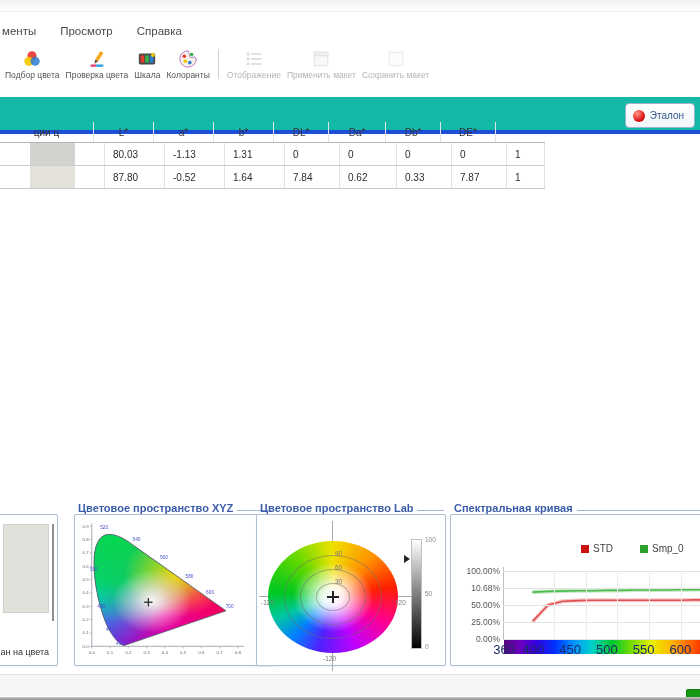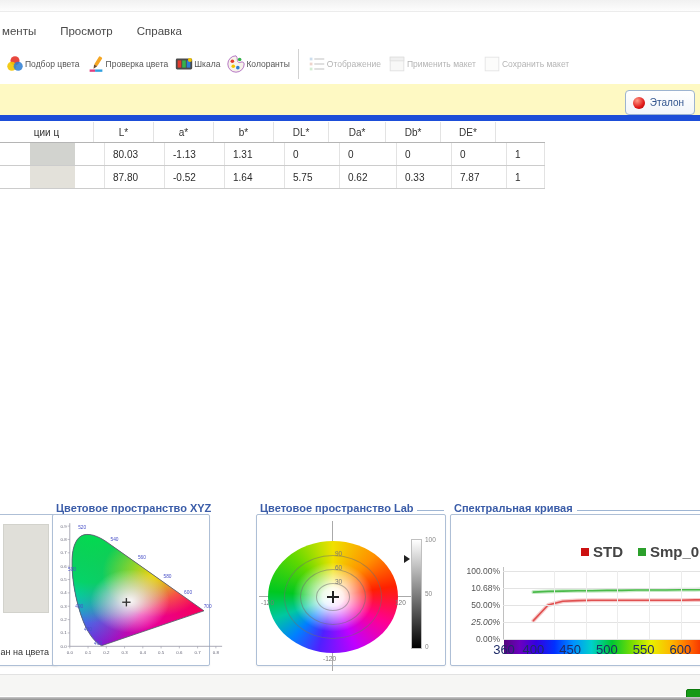--- a/index.html
+++ b/index.html
@@ -3,45 +3,45 @@
 <meta charset="utf-8">
 <style>
   *{margin:0;padding:0;box-sizing:border-box}
   html,body{background:#e9e9e9}
   body{font-family:"Liberation Sans",sans-serif}
   .app{position:relative;width:700px;height:700px;background:#fff;overflow:hidden;margin:0 auto}
   .titlebar{position:absolute;top:0;left:0;right:0;height:12px;background:linear-gradient(#f1f1f1,#fdfdfd);border-bottom:1px solid #ececec}
   .menubar{position:absolute;top:25px;left:2px;height:16px;display:flex;gap:24px;font-size:11.5px;color:#4a4a4a}
   .menu-item{white-space:nowrap}
   .toolbar{position:absolute;top:44px;left:2px;right:0;height:40px;display:flex;align-items:center}
-  .tb-btn{display:flex;flex-direction:row;align-items:center;justify-content:center;height:38px;font-size:8.5px;color:#555;white-space:nowrap;padding:0 3px}
+  .tb-btn{display:flex;flex-direction:column;align-items:center;justify-content:center;height:38px;font-size:8.5px;color:#555;white-space:nowrap;padding:0 3px}
   .tb-btn .tb-ico{height:21px;display:flex;align-items:center}
   .tb-btn .tb-ico svg{width:20px;height:20px;display:block}
   .tb-btn.disabled{opacity:.45}
   .tb-sep{width:1px;height:30px;background:#d2d2d2;margin:0 5px}
-  .subbar{position:absolute;top:84px;left:0;right:0;height:37px;border-bottom:6px solid #1d4ed8;background:#fef9c3}
+  .subbar{position:absolute;top:97px;left:0;right:0;height:37px;border-bottom:4px solid #1d4ed8;background:#14b8a6}
   .etalon-btn{position:absolute;right:5px;top:6px;height:25px;padding:0 10px 0 7px;display:flex;align-items:center;gap:5px;
     background:linear-gradient(#ffffff,#f2f6fa);border:1px solid #9db4d0;border-radius:4px;font-size:10px;color:#33568f;cursor:default}
   .etalon-ico{width:12px;height:12px;border-radius:50%;background:radial-gradient(circle at 35% 30%,#ff9a86,#e01818 60%,#9c0000)}
   
   .dtable{position:absolute;top:122px;left:0;width:545px;font-size:10px;color:#2c2c2c}
   .tr{display:flex;height:23px;border-bottom:1px solid #ccc;align-items:stretch}
   .tr.head{height:21px;border-bottom:1px solid #b5b5b5;color:#333}
   .td{display:flex;align-items:center;padding-left:8px;border-right:1px solid #e3e3e3;overflow:hidden}
   .tr.head .td{justify-content:center;padding-left:0}
   .td.name{padding-left:0;position:relative}
   .swatch{position:absolute;left:30px;top:0;width:45px;height:100%}
   
   .panel{position:absolute;top:490px}
   .panel-title-row{display:flex;align-items:flex-end;height:24px;padding-left:4px}
   .panel-title{font-size:11px;font-weight:bold;color:#3a5ca8;white-space:nowrap}
   .panel-rule{flex:1;border-bottom:1px solid #9fb6d4;margin:0 2px 3px 4px}
   .panel-box{position:relative;height:152px;background:#fff;border:1px solid #aebfd6;border-radius:2px;box-shadow:0 1px 2px rgba(0,0,0,.06)}
   .panel-sample{left:-8px;width:66px}
-  .panel-xyz{left:52px;width:158px}
+  .panel-xyz{left:74px;width:200px}
   .panel-lab{left:256px;width:190px}
   .panel-spectral{left:450px;width:270px}
   
   .sample-swatch{position:absolute;left:10px;top:9px;width:46px;height:89px;border:1px solid #d2d2cc}
   .sample-line{position:absolute;left:59px;top:9px;width:2px;height:97px;background:#8f8f8f}
   .sample-caption{position:absolute;right:8px;top:132px;font-size:9px;color:#333;white-space:nowrap}
   
   .lab-wheel{position:absolute;left:11px;top:26px;width:130px;height:112px;border-radius:50%;
     background:conic-gradient(from 0deg,#f0e000,#ff9000 45deg,#ff2000 80deg,#ff0090 115deg,#c000ff 155deg,#5020ff 195deg,#0080ff 225deg,#00c8a0 250deg,#00c820 275deg,#60d800 315deg,#c0e000 345deg,#f0e000 360deg)}
   .lab-wheel::after{content:"";position:absolute;inset:0;border-radius:50%;
@@ -51,21 +51,21 @@
   .lab-vline{position:absolute;left:75px;top:6px;width:1px;height:150px;background:#aaa}
   .lab-marker{position:absolute;left:70px;top:76px;width:12px;height:12px}
   .lab-marker::before{content:"";position:absolute;left:5px;top:0;width:2px;height:12px;background:#222}
   .lab-marker::after{content:"";position:absolute;left:0;top:5px;width:12px;height:2px;background:#222}
   .lab-lbl{position:absolute;font-size:6.5px;color:#777;white-space:nowrap}
   .lab-bar{position:absolute;left:154px;top:24px;width:11px;height:110px;border:1px solid #c0c0c0;
     background:linear-gradient(#ffffff,#000000)}
   .lab-bar-lbl{position:absolute;left:168px;font-size:6.5px;color:#888}
   .lab-pointer{position:absolute;left:147px;width:0;height:0;border-top:4px solid transparent;border-bottom:4px solid transparent;border-left:6px solid #222}
   
-  .sp-legend{position:absolute;left:130px;top:28px;display:flex;gap:15px;font-size:15px;font-weight:bold;color:#444}
+  .sp-legend{position:absolute;left:130px;top:28px;display:flex;gap:27px;font-size:10px;font-weight:normal;color:#444}
   .sp-leg-item{display:flex;align-items:center;gap:4px}
   .sp-sq{width:8px;height:8px;display:inline-block}
   .sp-gh{position:absolute;left:52px;right:2px;height:1px;background:#e3e3e3}
   .sp-gv{position:absolute;top:56px;height:68px;width:1px;background:#ececec}
   .sp-ax{position:absolute;left:52px;top:52px;height:72px;width:1px;background:#c0c0c0}
   .sp-yl{position:absolute;left:0;width:49px;text-align:right;font-size:8.5px;color:#555}
   .sp-bar{position:absolute;left:53px;top:124px;width:230px;height:15px;
     background:linear-gradient(to right,#55077e 0%,#6a00c0 7%,#3300e0 14%,#0030ff 22%,#0090ff 30%,#00d0cc 38%,#00c830 47%,#7ede00 56%,#e8f000 64%,#ffb400 73%,#ff5a00 82%,#e60000 91%,#b80000 100%)}
   .sp-xl{position:absolute;top:127px;font-size:13px;color:#1d2a66;transform:translateX(-50%)}
   .sp-curves{position:absolute;left:0;top:0}
@@ -203,21 +203,21 @@
         <div class="td" style="width: 55px;">0</div>
         <div class="td" style="width: 38px;">1</div>
       </div>
       <div class="tr">
         <div class="td name" style="width: 105px;">
           <div class="swatch" style="background:#e3e1da"></div>
         </div>
         <div class="td" style="width: 60px;">87.80</div>
         <div class="td" style="width: 60px;">-0.52</div>
         <div class="td" style="width: 60px;">1.64</div>
-        <div class="td" style="width: 55px;">5.75</div>
+        <div class="td" style="width: 55px;">7.84</div>
         <div class="td" style="width: 57px;">0.62</div>
         <div class="td" style="width: 55px;">0.33</div>
         <div class="td" style="width: 55px;">7.87</div>
         <div class="td" style="width: 38px;">1</div>
       </div>
     </div>
 
   <div class="panel panel-sample">
     <div class="panel-title-row"></div>
     <div class="panel-box">
@@ -382,21 +382,21 @@
           <polyline points="82.4,77.1 97.1,76.4 111.8,76.1 126.5,75.7 141.2,75.7 155.9,75.4 170.6,75.4 185.3,75.0 200.0,75.0 214.7,75.0 229.4,74.7 244.1,74.7 258.8,74.4 273.5,74.4 288.2,74.4 302.9,74.4" fill="none" stroke="#4aba4a" stroke-width="4" stroke-opacity="0.3" stroke-linejoin="round" stroke-linecap="round"></polyline>
           <polyline points="82.4,77.1 97.1,76.4 111.8,76.1 126.5,75.7 141.2,75.7 155.9,75.4 170.6,75.4 185.3,75.0 200.0,75.0 214.7,75.0 229.4,74.7 244.1,74.7 258.8,74.4 273.5,74.4 288.2,74.4 302.9,74.4" fill="none" stroke="#4aba4a" stroke-width="1.6" stroke-opacity="1" stroke-linejoin="round" stroke-linecap="round"></polyline>
         </svg>
     <div class="sp-gh" style="top: 56px;"></div>
         <div class="sp-yl" style="top: 51px;">100.00%</div>
         <div class="sp-gh" style="top: 73px;"></div>
         <div class="sp-yl" style="top: 68px;">10.68%</div>
         <div class="sp-gh" style="top: 90px;"></div>
         <div class="sp-yl" style="top: 85px;">50.00%</div>
         <div class="sp-gh" style="top: 107px;"></div>
-        <div class="sp-yl" style="top: 102px; font-style: italic;">25.00%</div>
+        <div class="sp-yl" style="top: 102px;">25.00%</div>
         <div class="sp-gh" style="top: 124px;"></div>
         <div class="sp-yl" style="top: 119px;">0.00%</div>
         <div class="sp-gv" style="left: 103px;"></div>
         <div class="sp-gv" style="left: 135px;"></div>
         <div class="sp-gv" style="left: 166px;"></div>
         <div class="sp-gv" style="left: 198px;"></div>
         <div class="sp-gv" style="left: 230px;"></div>
         <div class="sp-xl" style="left: 53px;">360</div>
         <div class="sp-xl" style="left: 82.4px;">400</div>
         <div class="sp-xl" style="left: 119.15px;">450</div>

